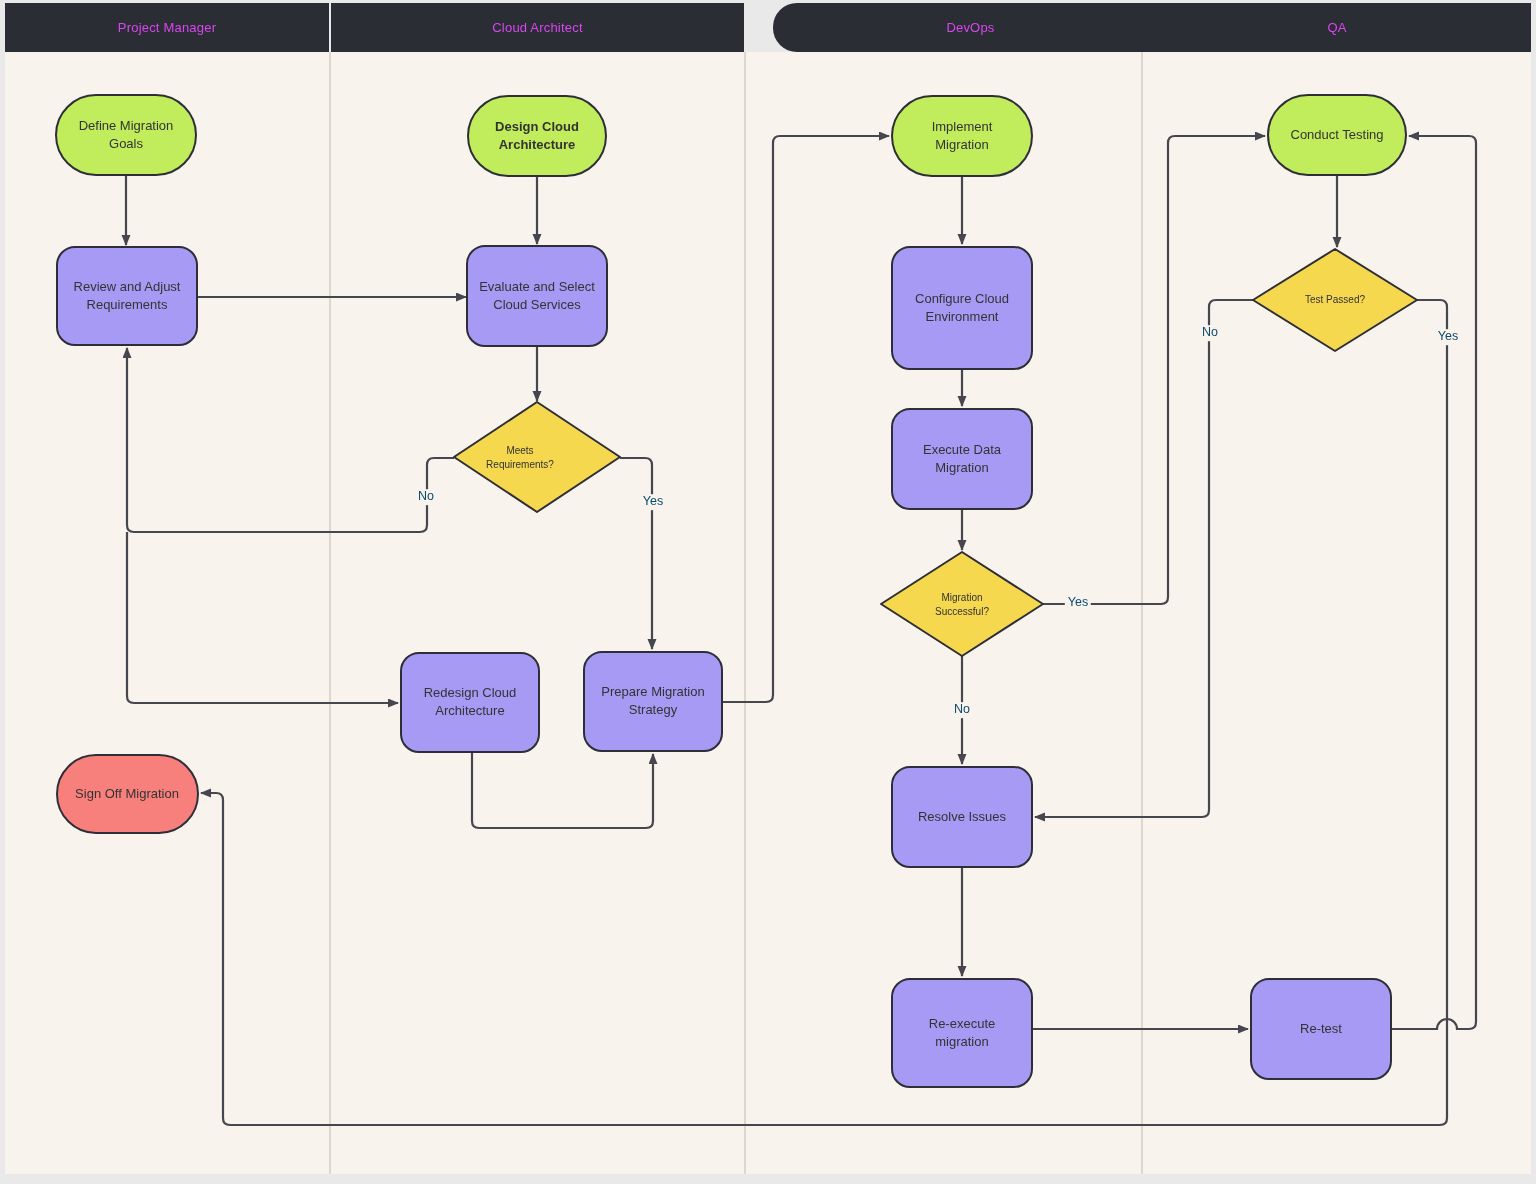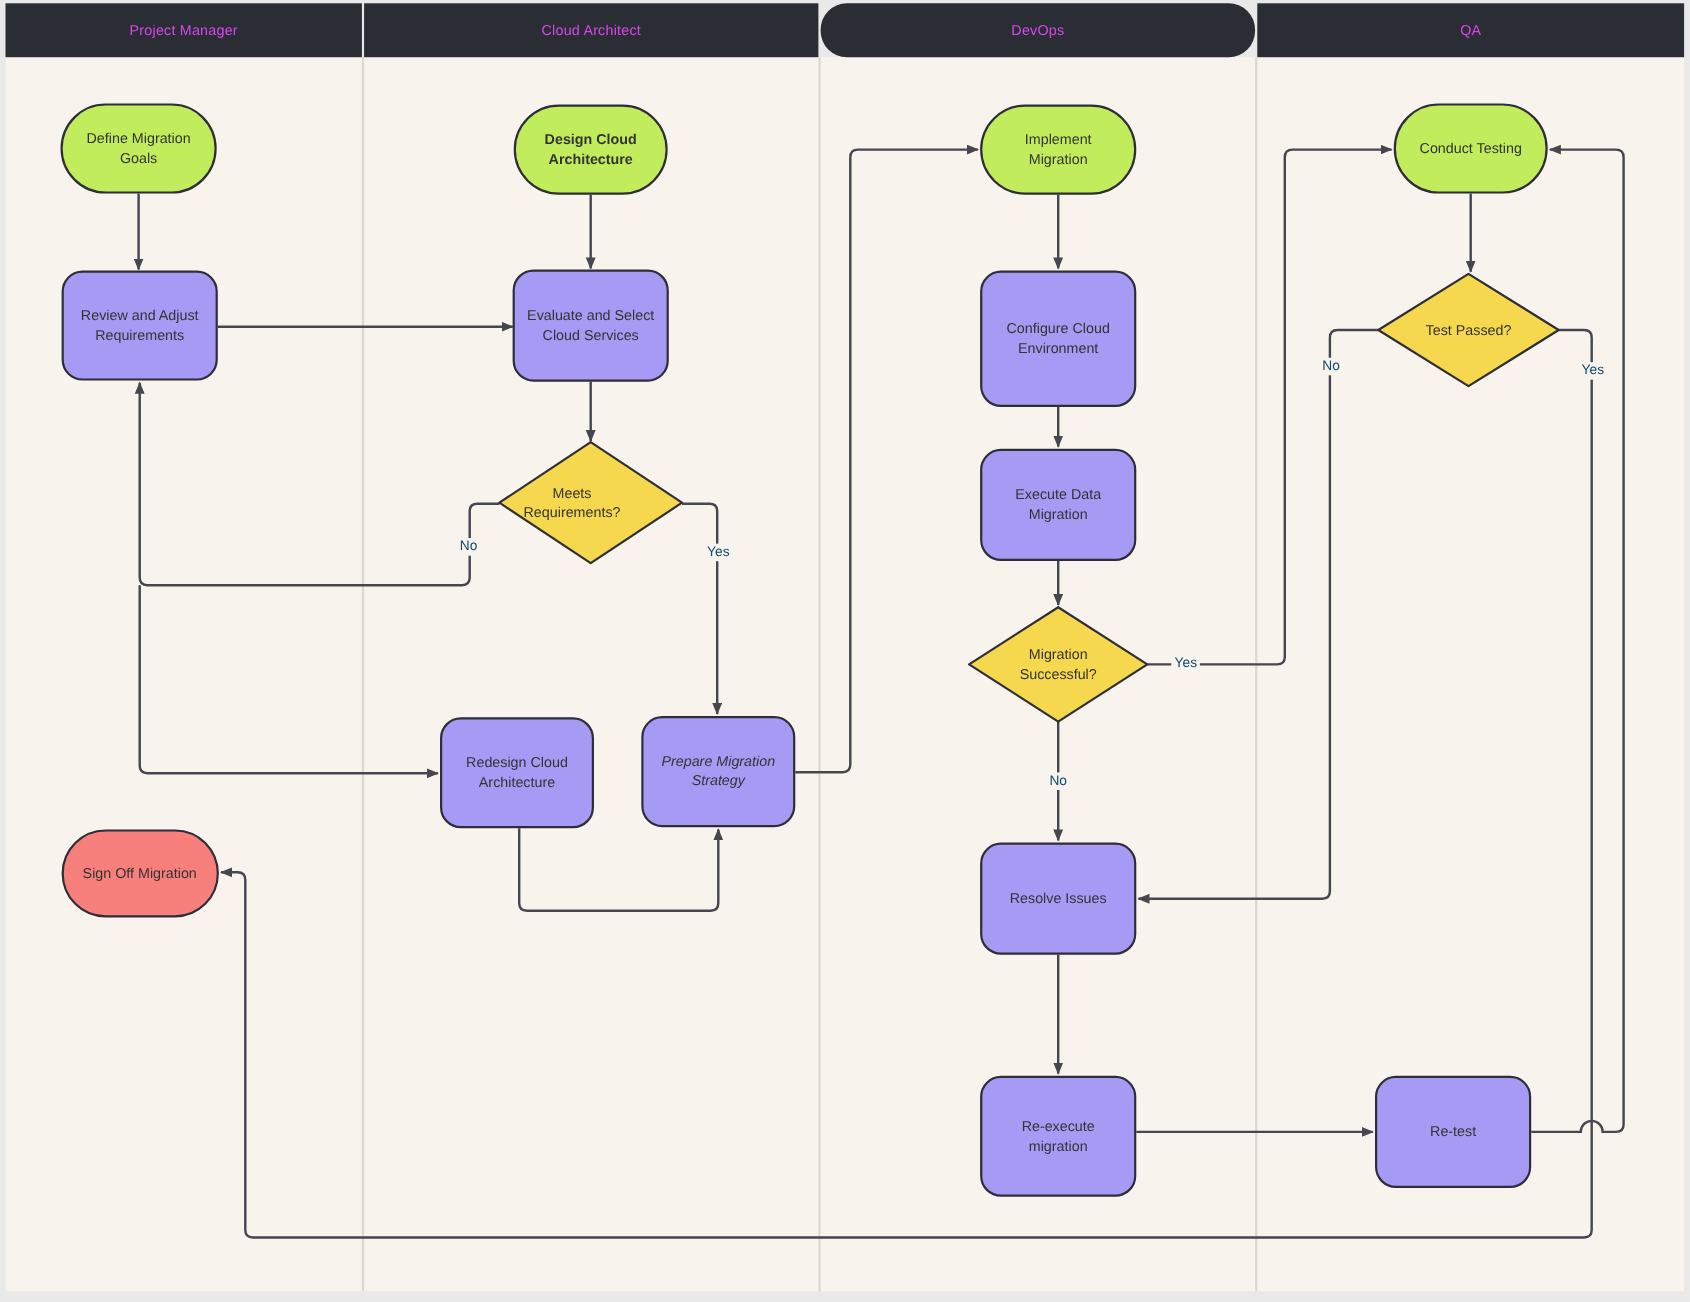--- a/index.html
+++ b/index.html
@@ -7,34 +7,34 @@
   #canvas-bg{position:absolute;left:5px;top:52px;width:1526px;height:1122px;background:#f8f3ec;}
   .lane-header{position:absolute;top:3px;height:49px;background:#2a2d34;color:#d946ef;
     display:flex;align-items:center;justify-content:center;font-size:13px;letter-spacing:.2px;}
   .lane-divider{position:absolute;top:52px;height:1122px;width:2px;background:#dcd8d0;}
   #edge-svg{position:absolute;left:0;top:0;width:1536px;height:1184px;}
   .node{position:absolute;display:flex;align-items:center;justify-content:center;text-align:center;
     font-size:13px;line-height:1.35;color:#333333;border:2px solid #2e2e38;box-sizing:border-box;
     white-space:pre-line;padding:4px 8px;}
   .node.rect{border-radius:19px;}
   .node.stadium{border-radius:41px;}
-  .diamond-label{position:absolute;transform:translate(-50%,-50%);text-align:center;font-size:13px;
+  .diamond-label{position:absolute;transform:translate(-50%,-50%);text-align:center;font-size:10px;
     line-height:1.35;color:#333333;white-space:pre-line;pointer-events:none;}
   .edge-label{position:absolute;transform:translate(-50%,-50%);font-size:12.5px;color:#0c4a6e;
     background:#f8f3ec;padding:0 3px;line-height:1.25;}
 </style>
 </head>
 <body>
 
 <div id="stage">
   <div id="canvas-bg"></div>
   <div id="header-row">
       <div class="lane-header" style="left: 5px; width: 324px;">Project Manager</div>
       <div class="lane-header" style="left: 331px; width: 413px;">Cloud Architect</div>
-      <div class="lane-header" style="left: 746px; width: 395px; border-radius: 24px;">DevOps</div>
+      <div class="lane-header" style="left: 773px; width: 395px; border-radius: 24px;">DevOps</div>
       <div class="lane-header" style="left: 1143px; width: 388px;">QA</div>
     </div>
   <div id="divider-layer">
       <div class="lane-divider" style="left: 329px;"></div>
       <div class="lane-divider" style="left: 744px;"></div>
       <div class="lane-divider" style="left: 1141px;"></div>
     </div>
   <svg id="edge-svg" xmlns="http://www.w3.org/2000/svg">
     <defs>
       <marker id="arrow" markerUnits="userSpaceOnUse" markerWidth="12" markerHeight="10" refX="10" refY="4.5" orient="auto">
@@ -76,21 +76,21 @@
 Requirements</div>
       <div class="node stadium" style="left: 55.5px; top: 754px; width: 143px; height: 80px; background: rgb(248, 128, 124);">Sign Off Migration</div>
       <div class="node stadium" style="left: 467px; top: 95px; width: 140px; height: 82px; background: rgb(193, 236, 92); font-weight: bold;">Design Cloud
 Architecture</div>
       <div class="node rect" style="left: 466px; top: 245px; width: 142px; height: 102px; background: rgb(167, 154, 245);">Evaluate and Select
 Cloud Services</div>
       <div class="diamond-label" style="left: 520px; top: 457px;">Meets
 Requirements?</div>
       <div class="node rect" style="left: 400px; top: 651.5px; width: 140px; height: 101px; background: rgb(167, 154, 245);">Redesign Cloud
 Architecture</div>
-      <div class="node rect" style="left: 583px; top: 650.5px; width: 140px; height: 101px; background: rgb(167, 154, 245); font-style: italic;">Prepare Migration
+      <div class="node rect" style="left: 583px; top: 650.5px; width: 140px; height: 101px; background: rgb(167, 154, 245);">Prepare Migration
 Strategy</div>
       <div class="node stadium" style="left: 891px; top: 95px; width: 142px; height: 82px; background: rgb(193, 236, 92);">Implement
 Migration</div>
       <div class="node rect" style="left: 891px; top: 246px; width: 142px; height: 124px; background: rgb(167, 154, 245);">Configure Cloud
 Environment</div>
       <div class="node rect" style="left: 891px; top: 408px; width: 142px; height: 102px; background: rgb(167, 154, 245);">Execute Data
 Migration</div>
       <div class="diamond-label" style="left: 962px; top: 604px;">Migration
 Successful?</div>
       <div class="node rect" style="left: 891px; top: 766px; width: 142px; height: 102px; background: rgb(167, 154, 245);">Resolve Issues</div>

